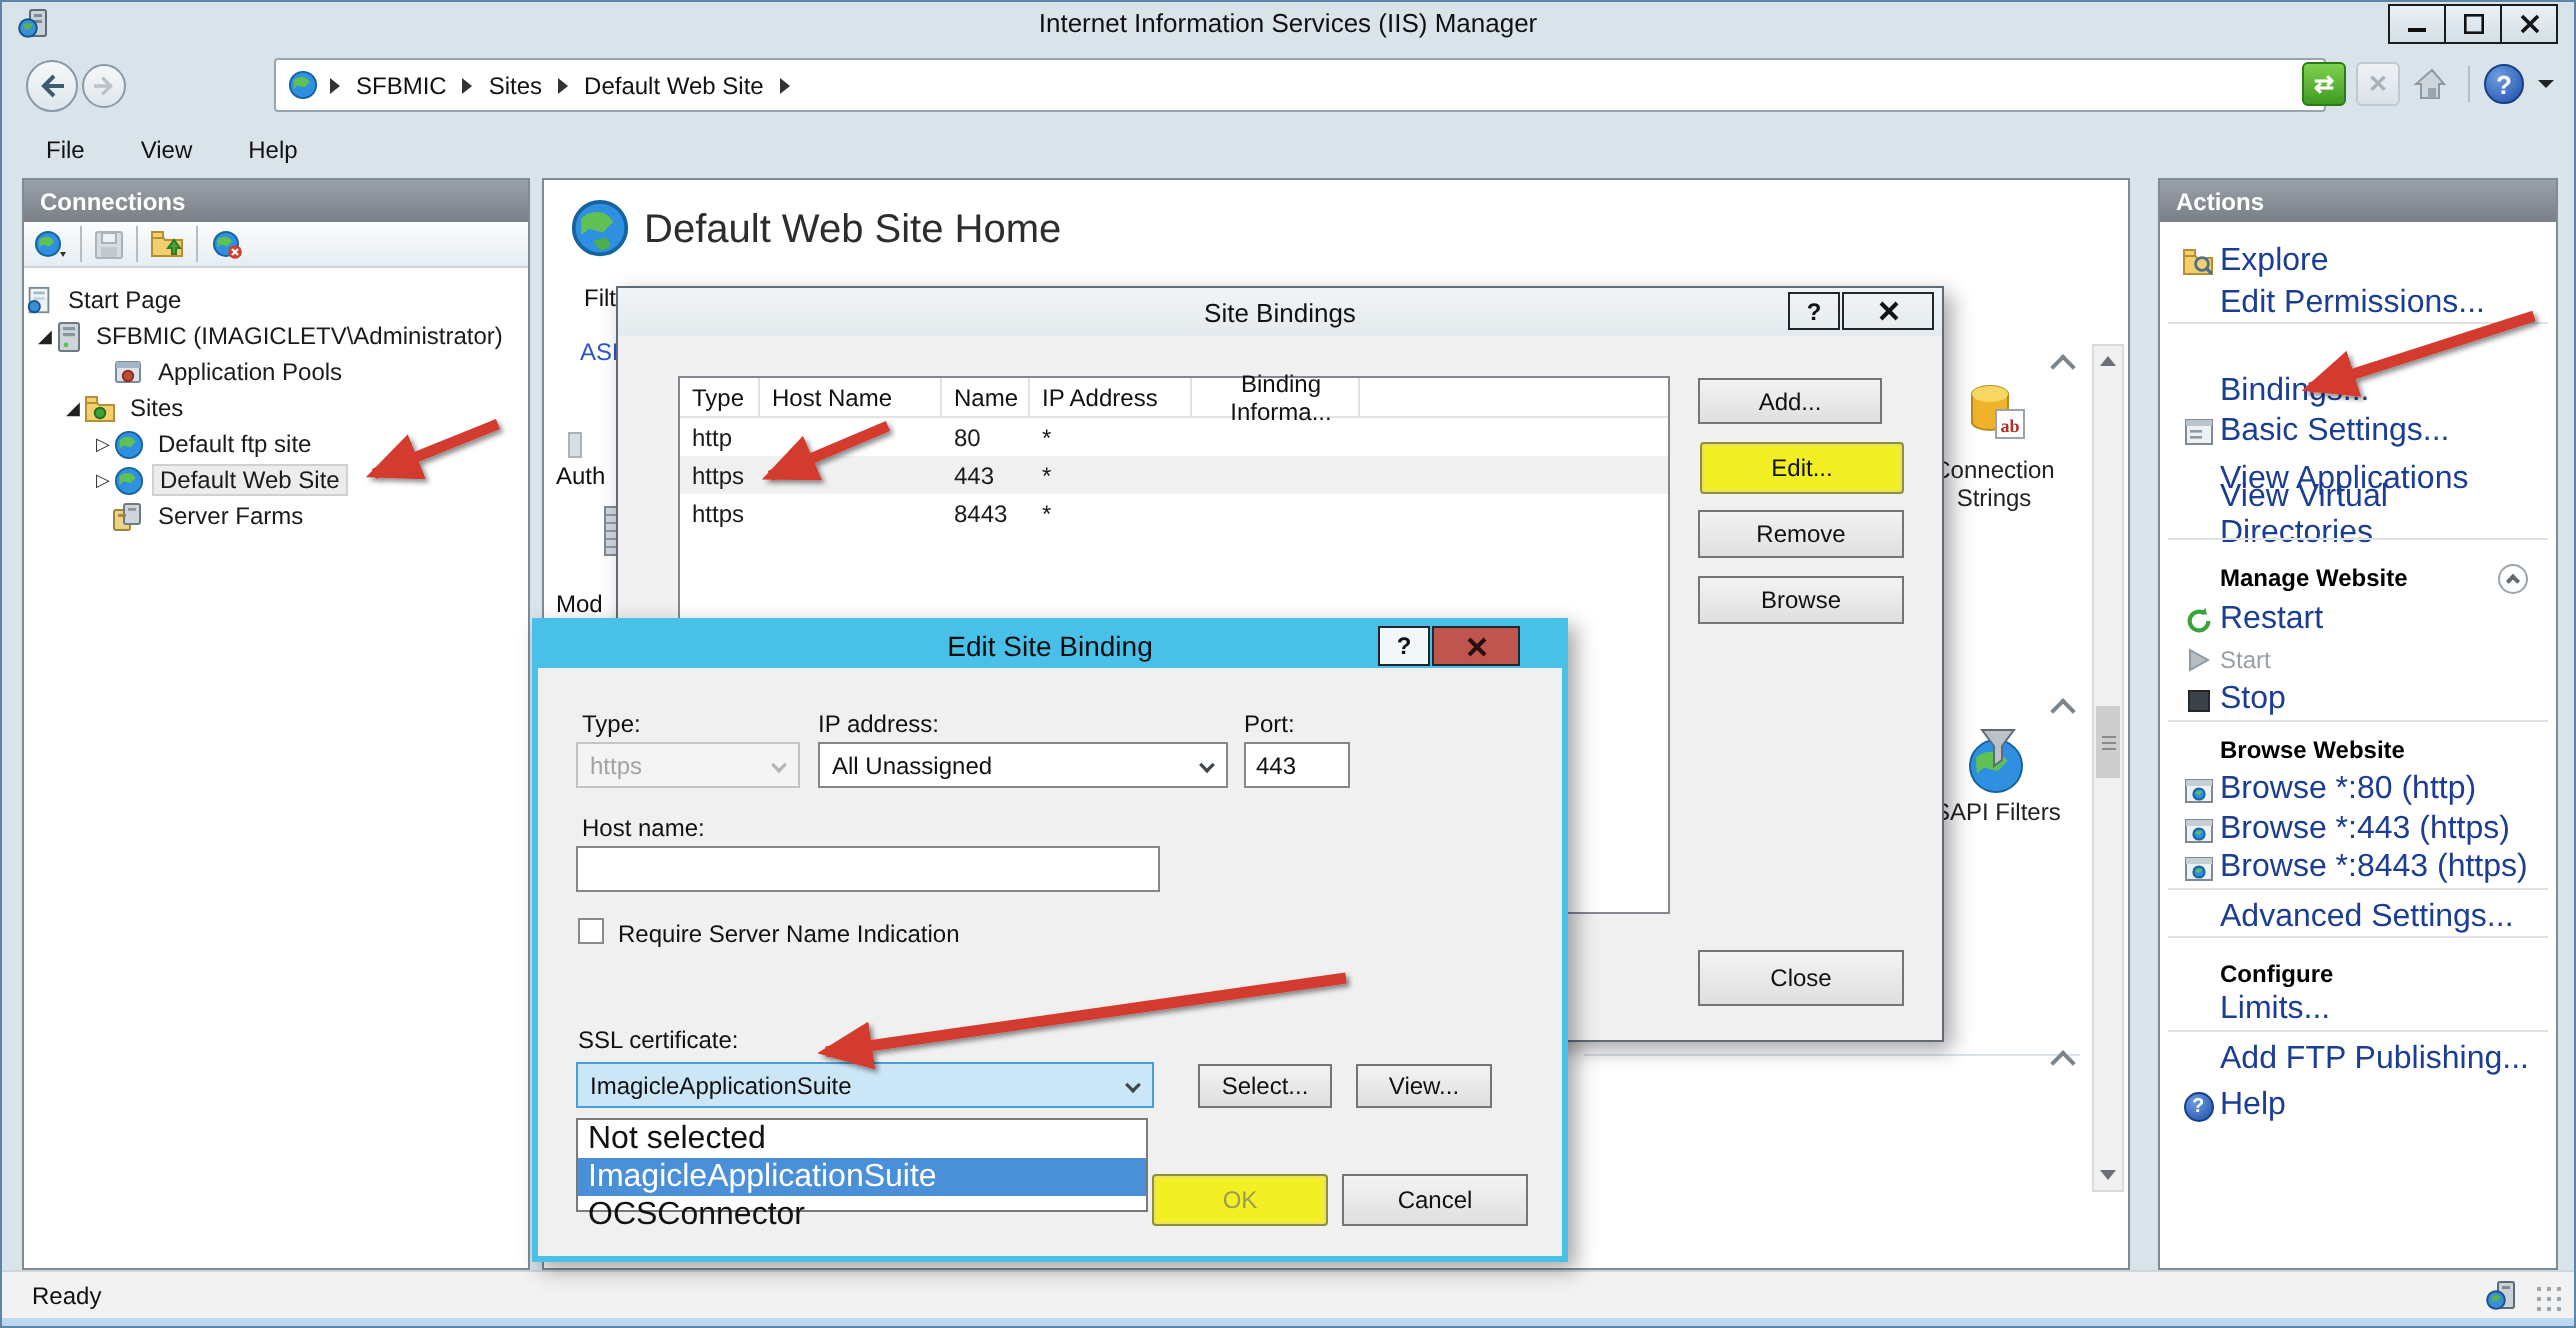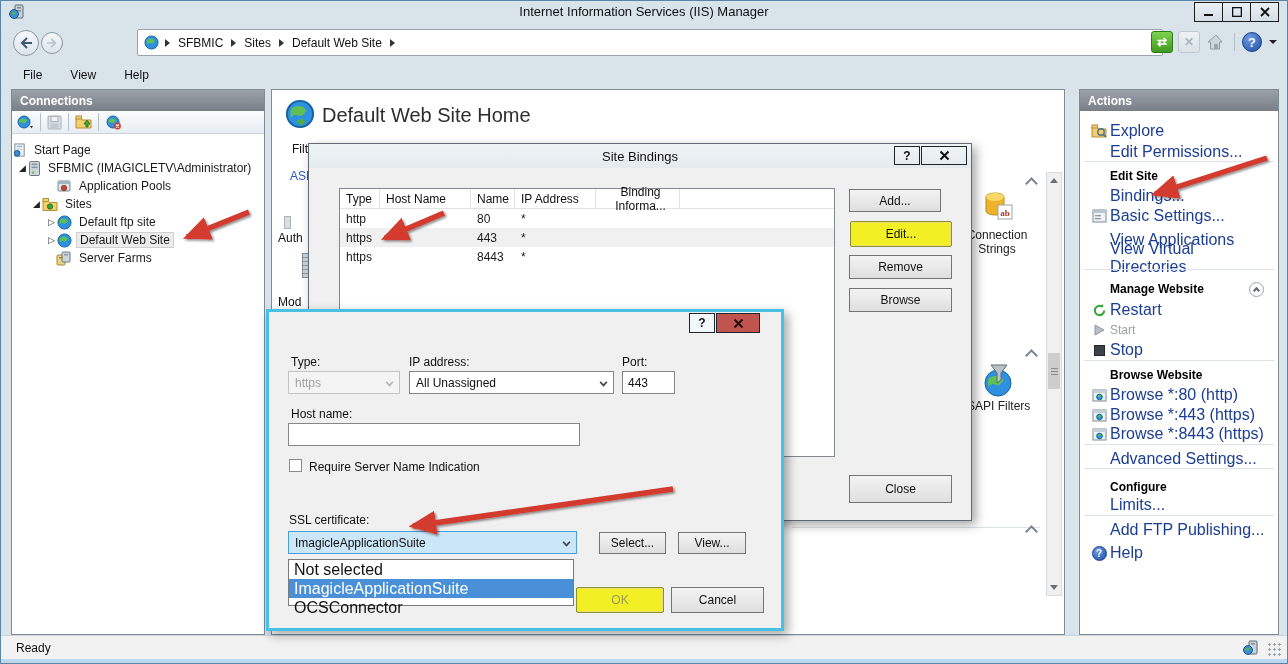--- a/index.html
+++ b/index.html
@@ -406,23 +406,20 @@
               <circle cx="10" cy="8" r="3.2" fill="none" stroke="#4a6f8f" stroke-width="1.4"></circle>
               <path d="M12.3 10.3l2.6 2.6" stroke="#4a6f8f" stroke-width="1.6"></path>
             </svg>
         </span>
         <span class="atext alink">Explore</span>
       </div>
       <div class="arow noicon" style="top:53px">
         <span class="atext alink">Edit Permissions...</span>
       </div>
       <div class="asep" style="top:71px"></div>
-      <div class="arow noicon" style="top:77px">
-        <span class="atext abold">Edit Site</span>
-      </div>
       <div class="arow noicon" style="top:97px">
         <span class="atext alink">Bindings...</span>
       </div>
       <div class="arow" style="top:117px">
         <span class="aicon">
           <svg class="icon-svg" width="15" height="14" viewBox="0 0 15 14">
               <rect x="1" y="1" width="13" height="12" fill="#eef2f4" stroke="#7d8a93"></rect>
               <rect x="1" y="1" width="13" height="3" fill="#b9c6cf"></rect>
               <rect x="3" y="6" width="6" height="1.3" fill="#8d99a2"></rect>
               <rect x="3" y="9" width="6" height="1.3" fill="#8d99a2"></rect>
@@ -586,20 +583,23 @@
     </div>
 
     <span class="btn" style="left:540px;top:45px;width:92px;height:23px">Add...</span>
     <span class="btn btn-yellow" style="left:541px;top:77px;width:102px;height:26px">Edit...</span>
     <span class="btn" style="left:540px;top:111px;width:103px;height:24px">Remove</span>
     <span class="btn" style="left:540px;top:144px;width:103px;height:24px">Browse</span>
     <span class="btn" style="left:540px;top:331px;width:103px;height:28px">Close</span>
   </div>
 
   <div class="dlg-esb">
+    <div class="dlg-esb-title">
+      <span>Edit Site Binding</span>
+    </div>
     <span class="esb-hbtn esb-help">?</span>
     <span class="esb-hbtn esb-close">
       <svg width="11" height="11" viewBox="0 0 11 11">
           <path d="M1.5 1.5l8 8M9.5 1.5l-8 8" stroke="#26100f" stroke-width="2"></path>
         </svg>
     </span>
 
     <span class="flabel" style="left:22px;top:43px">Type:</span>
     <span class="flabel" style="left:140px;top:43px">IP address:</span>
     <span class="flabel" style="left:353px;top:43px">Port:</span>

